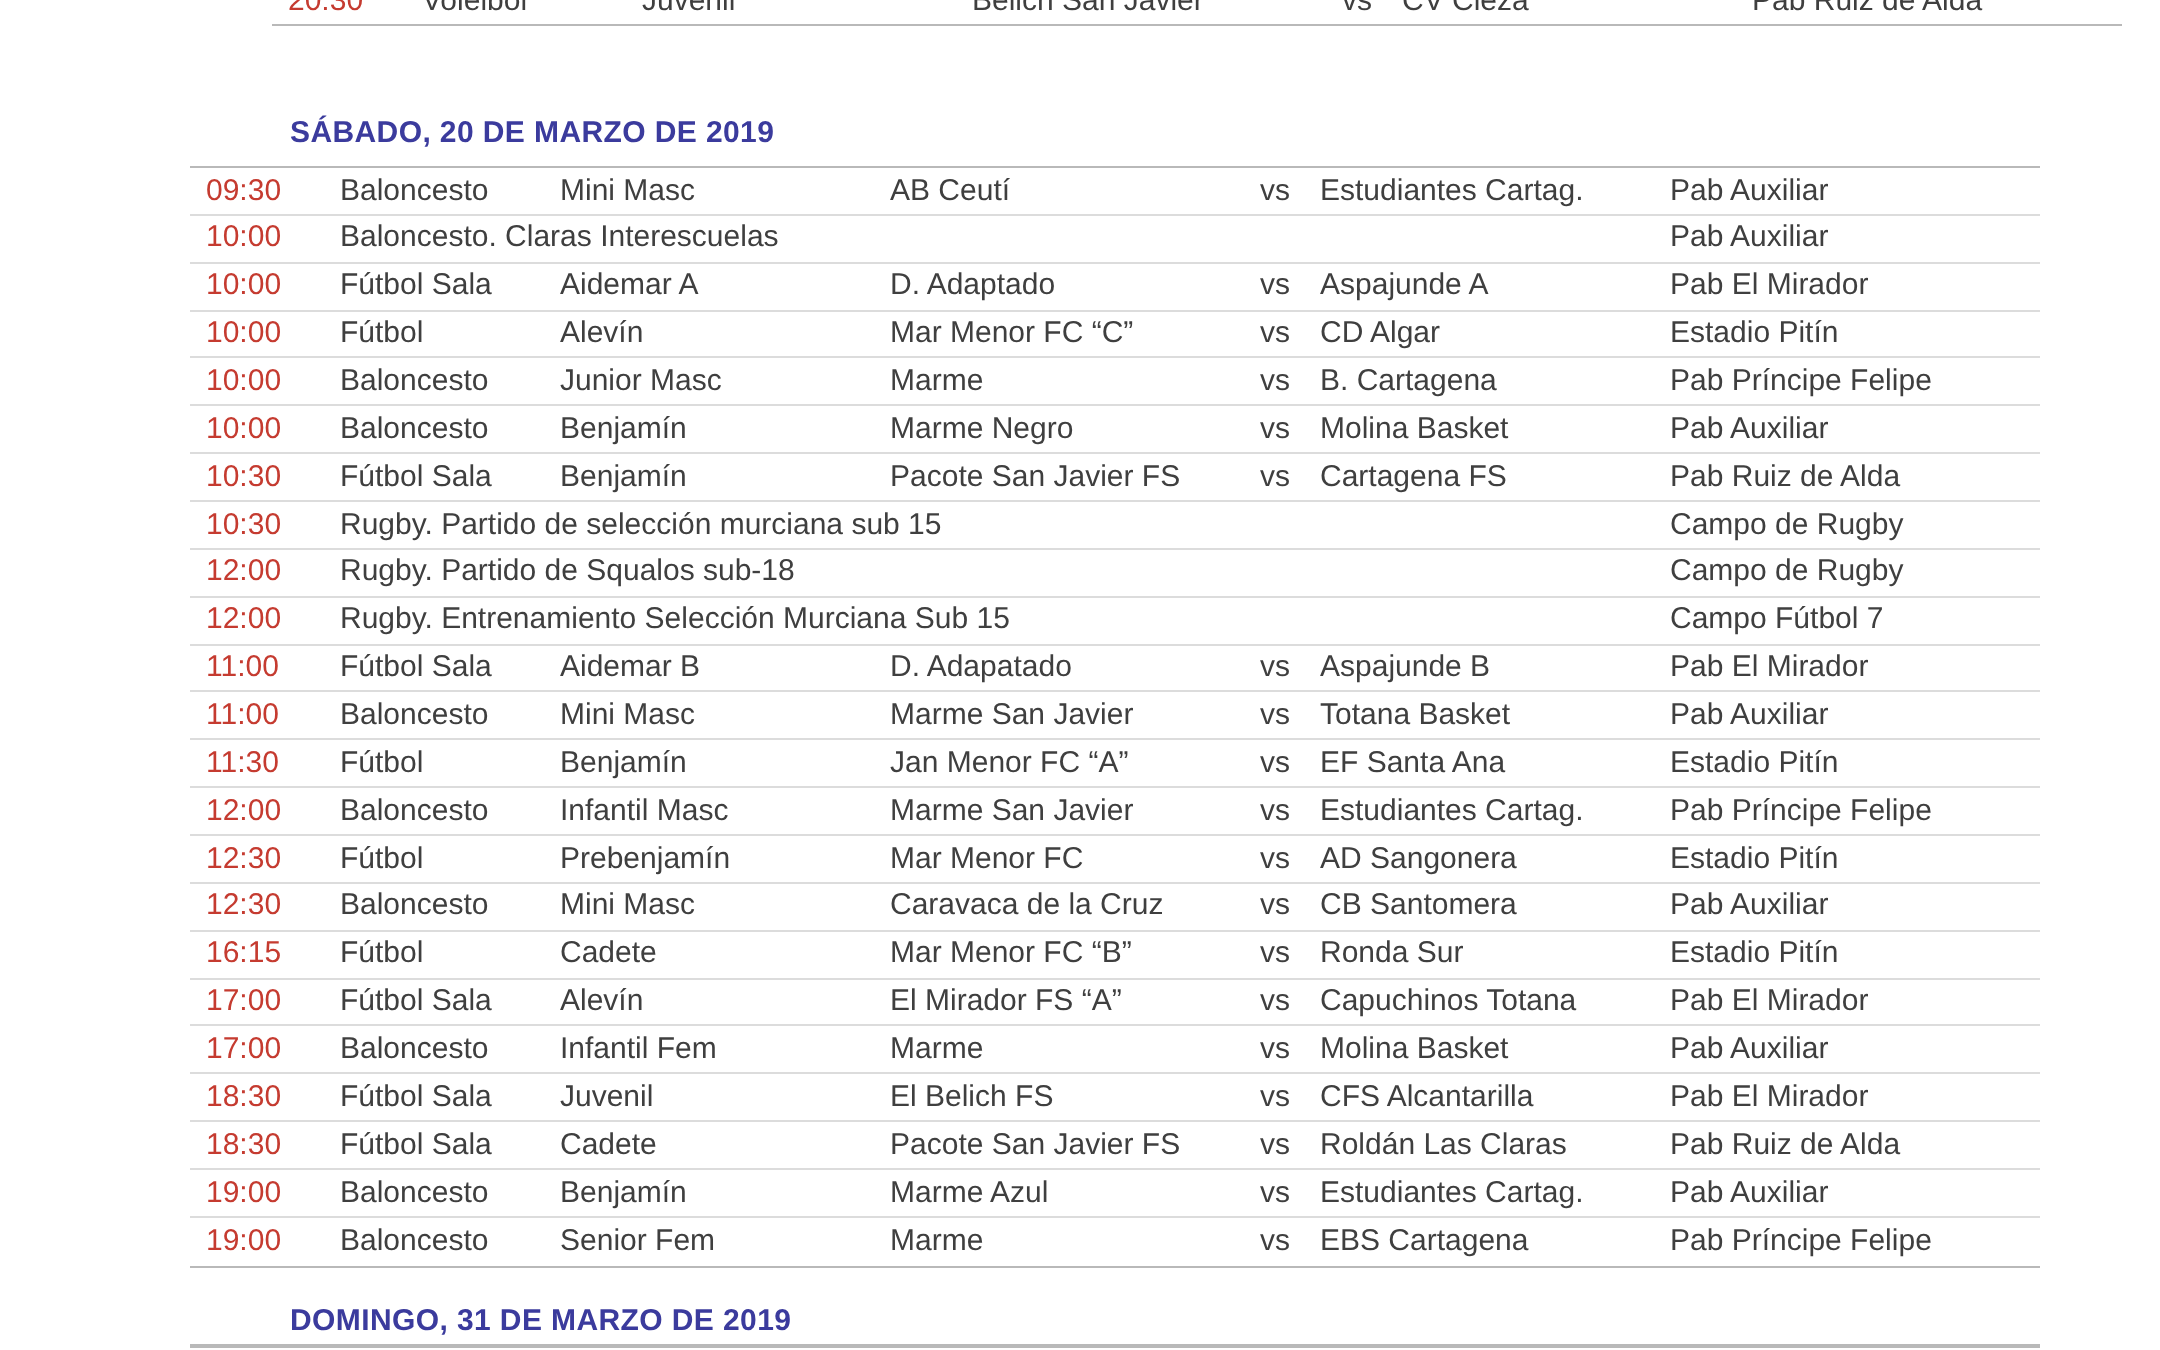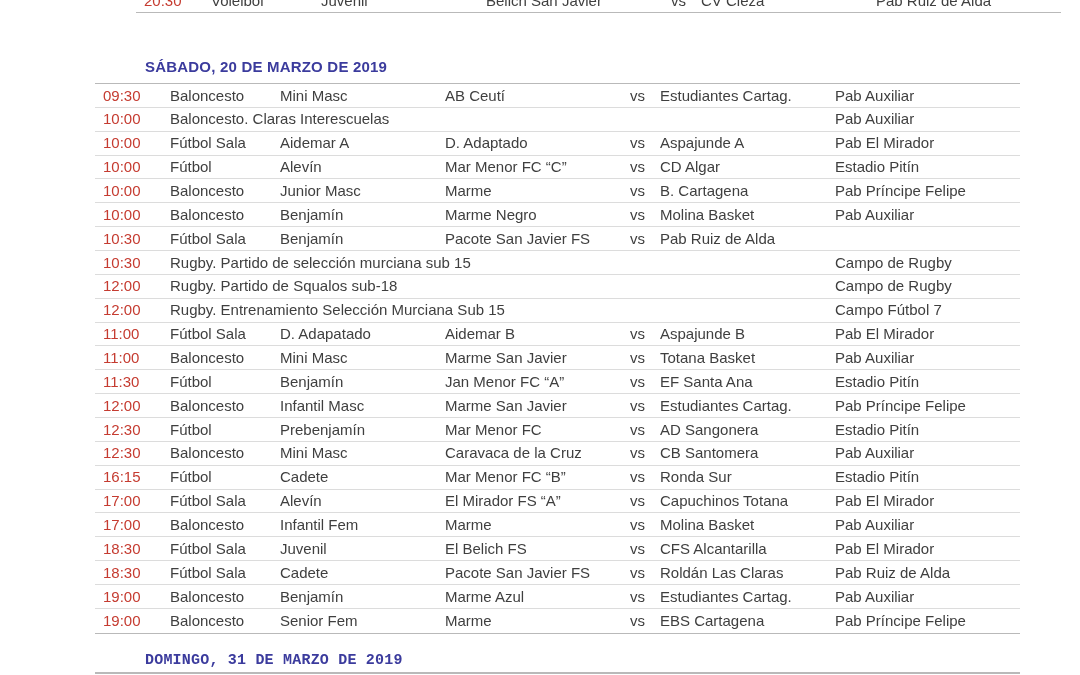--- a/index.html
+++ b/index.html
@@ -29,21 +29,21 @@
     position:absolute;top:0;left:88px;width:925px;height:12px;
     overflow:hidden;border-bottom:1px solid var(--border,#b9b9b9);margin-left:48px;
   }
   .partial-row-wrap .grid-row{position:relative;top:-10px;height:21px;line-height:21px;}
   .day-header{
     position:absolute;left:145px;
     font-size:15px;font-weight:bold;color:var(--header,#3b3b9d);
     letter-spacing:.2px;
   }
   #saturday-header{top:58px;}
-  #sunday-header{top:652px;font-family:Liberation Mono, monospace;}
+  #sunday-header{top:652px;}
   .fixtures-table{
     position:absolute;left:95px;top:83px;width:925px;
     border-top:1px solid var(--border,#b9b9b9);
     border-bottom:1px solid var(--border,#b9b9b9);
   }
   .fixtures-table .grid-row{border-bottom:1px solid var(--line,#dcdcdc);box-sizing:border-box;}
   .fixtures-table .grid-row:last-child{border-bottom:none;}
   .next-table-top{
     position:absolute;left:95px;top:672px;width:925px;height:2px;
     background:var(--border,#b9b9b9);
@@ -116,42 +116,43 @@
       <div class="cell cell-vs">vs</div>
       <div class="cell ">Molina Basket</div>
       <div class="cell ">Pab Auxiliar</div>
     </div>
     <div class="grid-row">
       <div class="cell cell-time">10:30</div>
       <div class="cell ">Fútbol Sala</div>
       <div class="cell ">Benjamín</div>
       <div class="cell ">Pacote San Javier FS</div>
       <div class="cell cell-vs">vs</div>
+      <div class="cell ">Cartagena FS</div>
       <div class="cell ">Pab Ruiz de Alda</div>
     </div>
     <div class="grid-row span">
       <div class="cell cell-time">10:30</div>
       <div class="cell ">Rugby. Partido de selección murciana sub 15</div>
       <div class="cell ">Campo de Rugby</div>
     </div>
     <div class="grid-row span">
       <div class="cell cell-time">12:00</div>
       <div class="cell ">Rugby. Partido de Squalos sub-18</div>
       <div class="cell ">Campo de Rugby</div>
     </div>
     <div class="grid-row span">
       <div class="cell cell-time">12:00</div>
       <div class="cell ">Rugby. Entrenamiento Selección Murciana Sub 15</div>
       <div class="cell ">Campo Fútbol 7</div>
     </div>
     <div class="grid-row">
       <div class="cell cell-time">11:00</div>
       <div class="cell ">Fútbol Sala</div>
+      <div class="cell ">Aidemar B</div>
       <div class="cell ">D. Adapatado</div>
-      <div class="cell ">Aidemar B</div>
       <div class="cell cell-vs">vs</div>
       <div class="cell ">Aspajunde B</div>
       <div class="cell ">Pab El Mirador</div>
     </div>
     <div class="grid-row">
       <div class="cell cell-time">11:00</div>
       <div class="cell ">Baloncesto</div>
       <div class="cell ">Mini Masc</div>
       <div class="cell ">Marme San Javier</div>
       <div class="cell cell-vs">vs</div>

